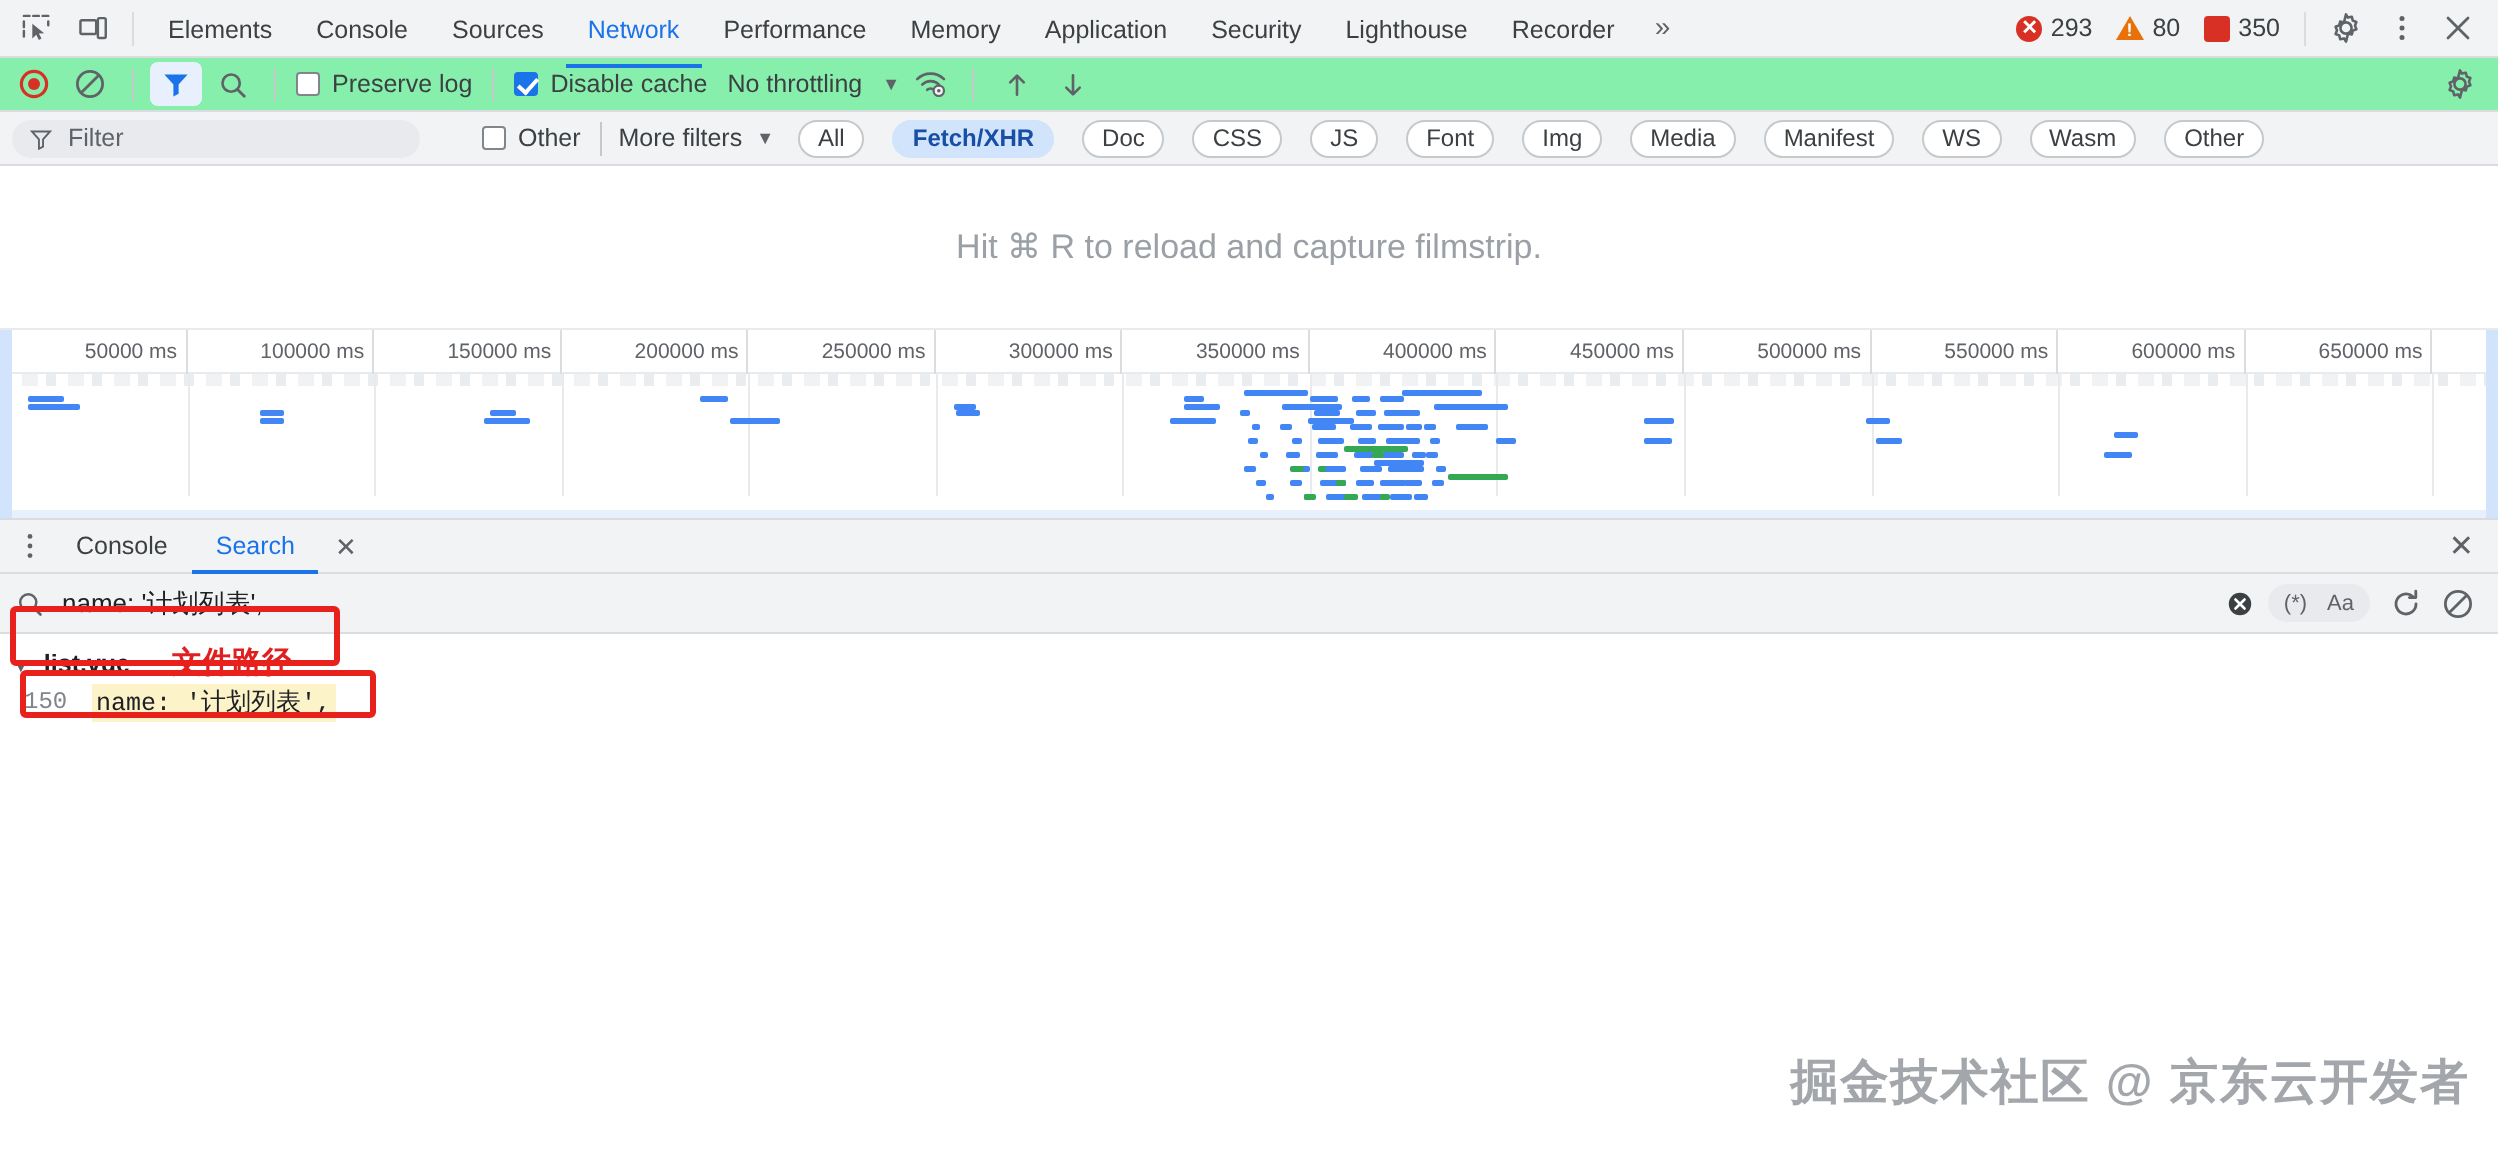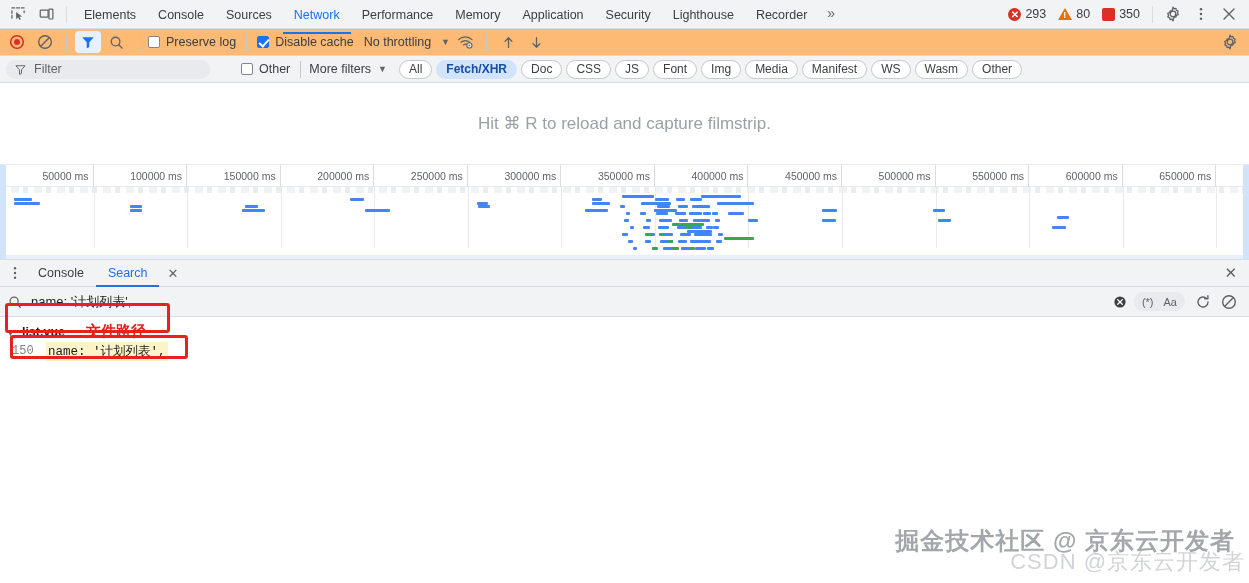--- a/index.html
+++ b/index.html
@@ -75,21 +75,21 @@
   .badge-info {
     width: 13px; height: 13px; border-radius: 2px;
     background: #d93025; color:#fff;
     font-size: 9px; line-height: 13px; text-align:center; font-weight:bold;
   }
 
   
   .nettool {
     display: flex; align-items: center;
     height: 27px;
-    background: #fdba74;
+    background: #86efac;
     border-bottom: 1px solid #dadce0;
     padding: 0 4px;
     gap: 2px;
   }
   .nt-btn {
     width: 26px; height: 22px;
     display: flex; align-items: center; justify-content: center;
     color: #5f6368; flex: 0 0 auto;
   }
   .nt-btn.filter-on {
@@ -135,21 +135,21 @@
   .filter-input {
     display:flex; align-items:center; gap:8px;
     width: 204px; height: 19px;
     background: #e8eaed; border-radius: 10px;
     padding: 0 9px;
     font-size: 12.5px; color: #5f6368;
     flex: 0 0 auto;
   }
   .fb-sep { width:1px; height:17px; background:#c6c9cc; margin:0 8px; flex:0 0 auto;}
   .morefilters { display:flex; align-items:center; gap:7px; font-size:12.5px; color:#3c4043; white-space:nowrap;}
-  .chips { display:flex; align-items:flex-start; gap:4px; margin-left: 12px;}
+  .chips { display:flex; align-items:flex-start; gap:14px; margin-left: 12px;}
   .chip {
     height: 19px; padding: 0 9px;
     border: 1px solid #c6c9cc; border-radius: 10px;
     font-size: 12px; color: #3c4043; background: #fff;
     display: flex; align-items: center; white-space: nowrap;
   }
   .chip.sel {
     background: #d2e3fc; border-color: #d2e3fc; color: #174ea6; font-weight: bold;
   }
 
@@ -614,15 +614,14 @@
     <div class="res-line">
       <span class="lineno">150</span>
       <span class="linetxt">name: '计划列表',</span>
     </div>
     <div class="redbox" style="left:10px; top:18px; width:178px; height:24px;"></div>
   </div>
 
   <div class="redbox" style="left:5px; top:303px; width:165px; height:30px;"></div>
 
   <div class="wm1">掘金技术社区 @ 京东云开发者</div>
-  <div class="wm2">CSDN @京东云开发者</div>
 
 </div>
 
 </body></html>

